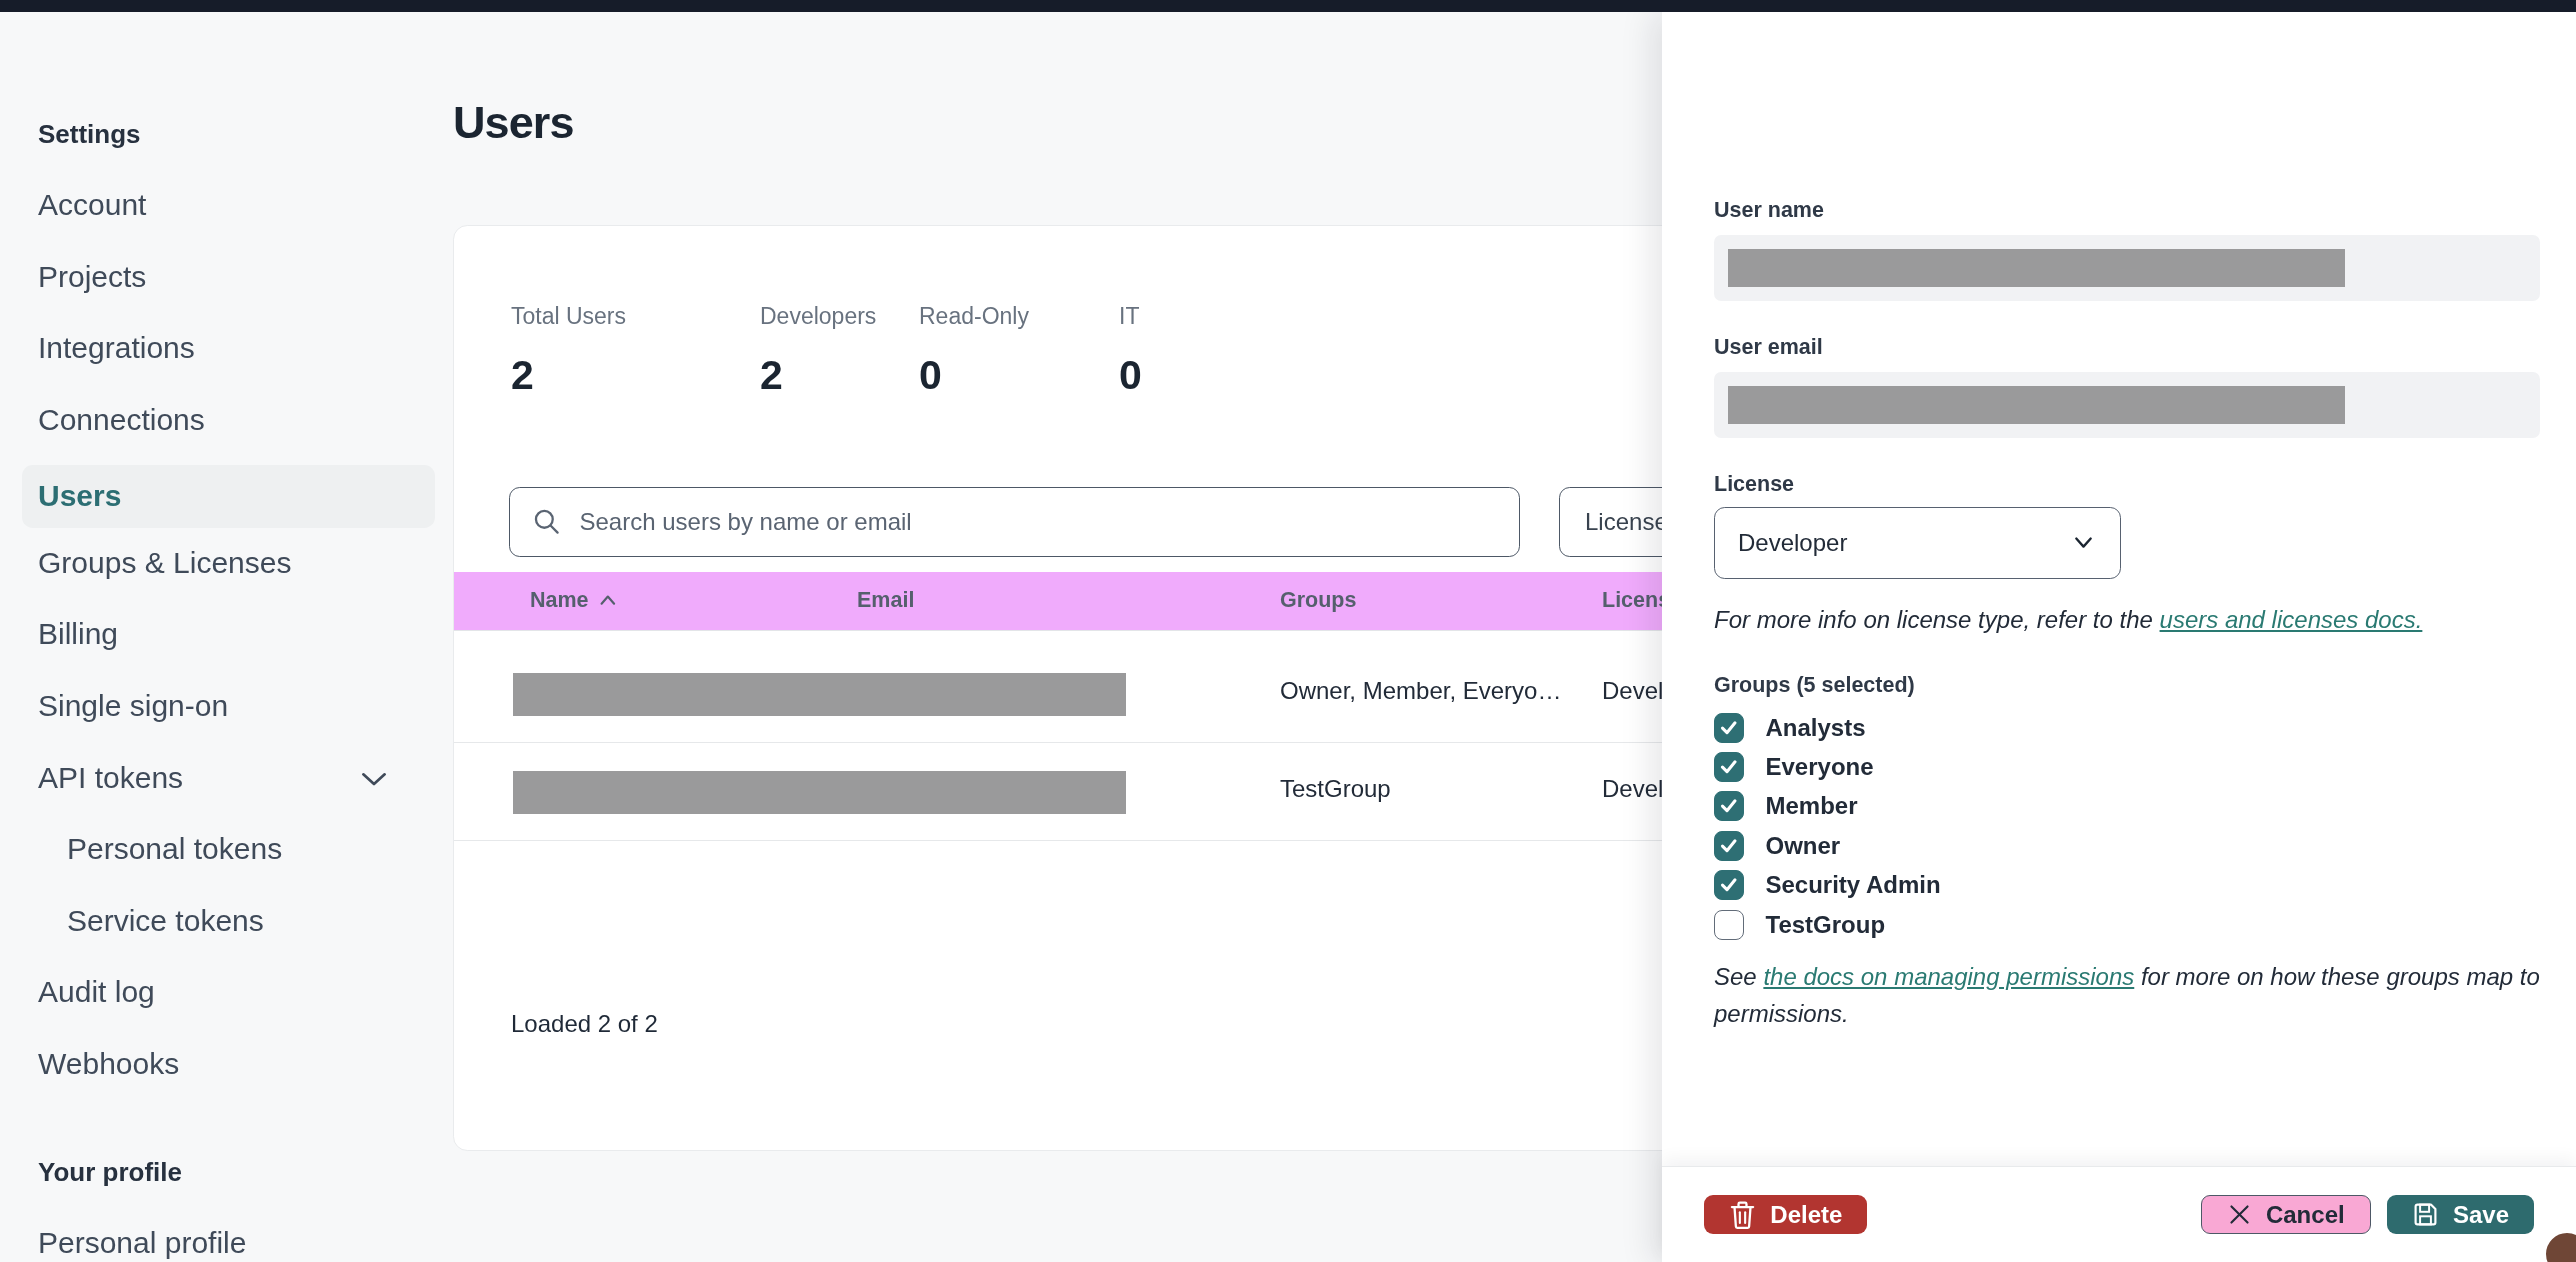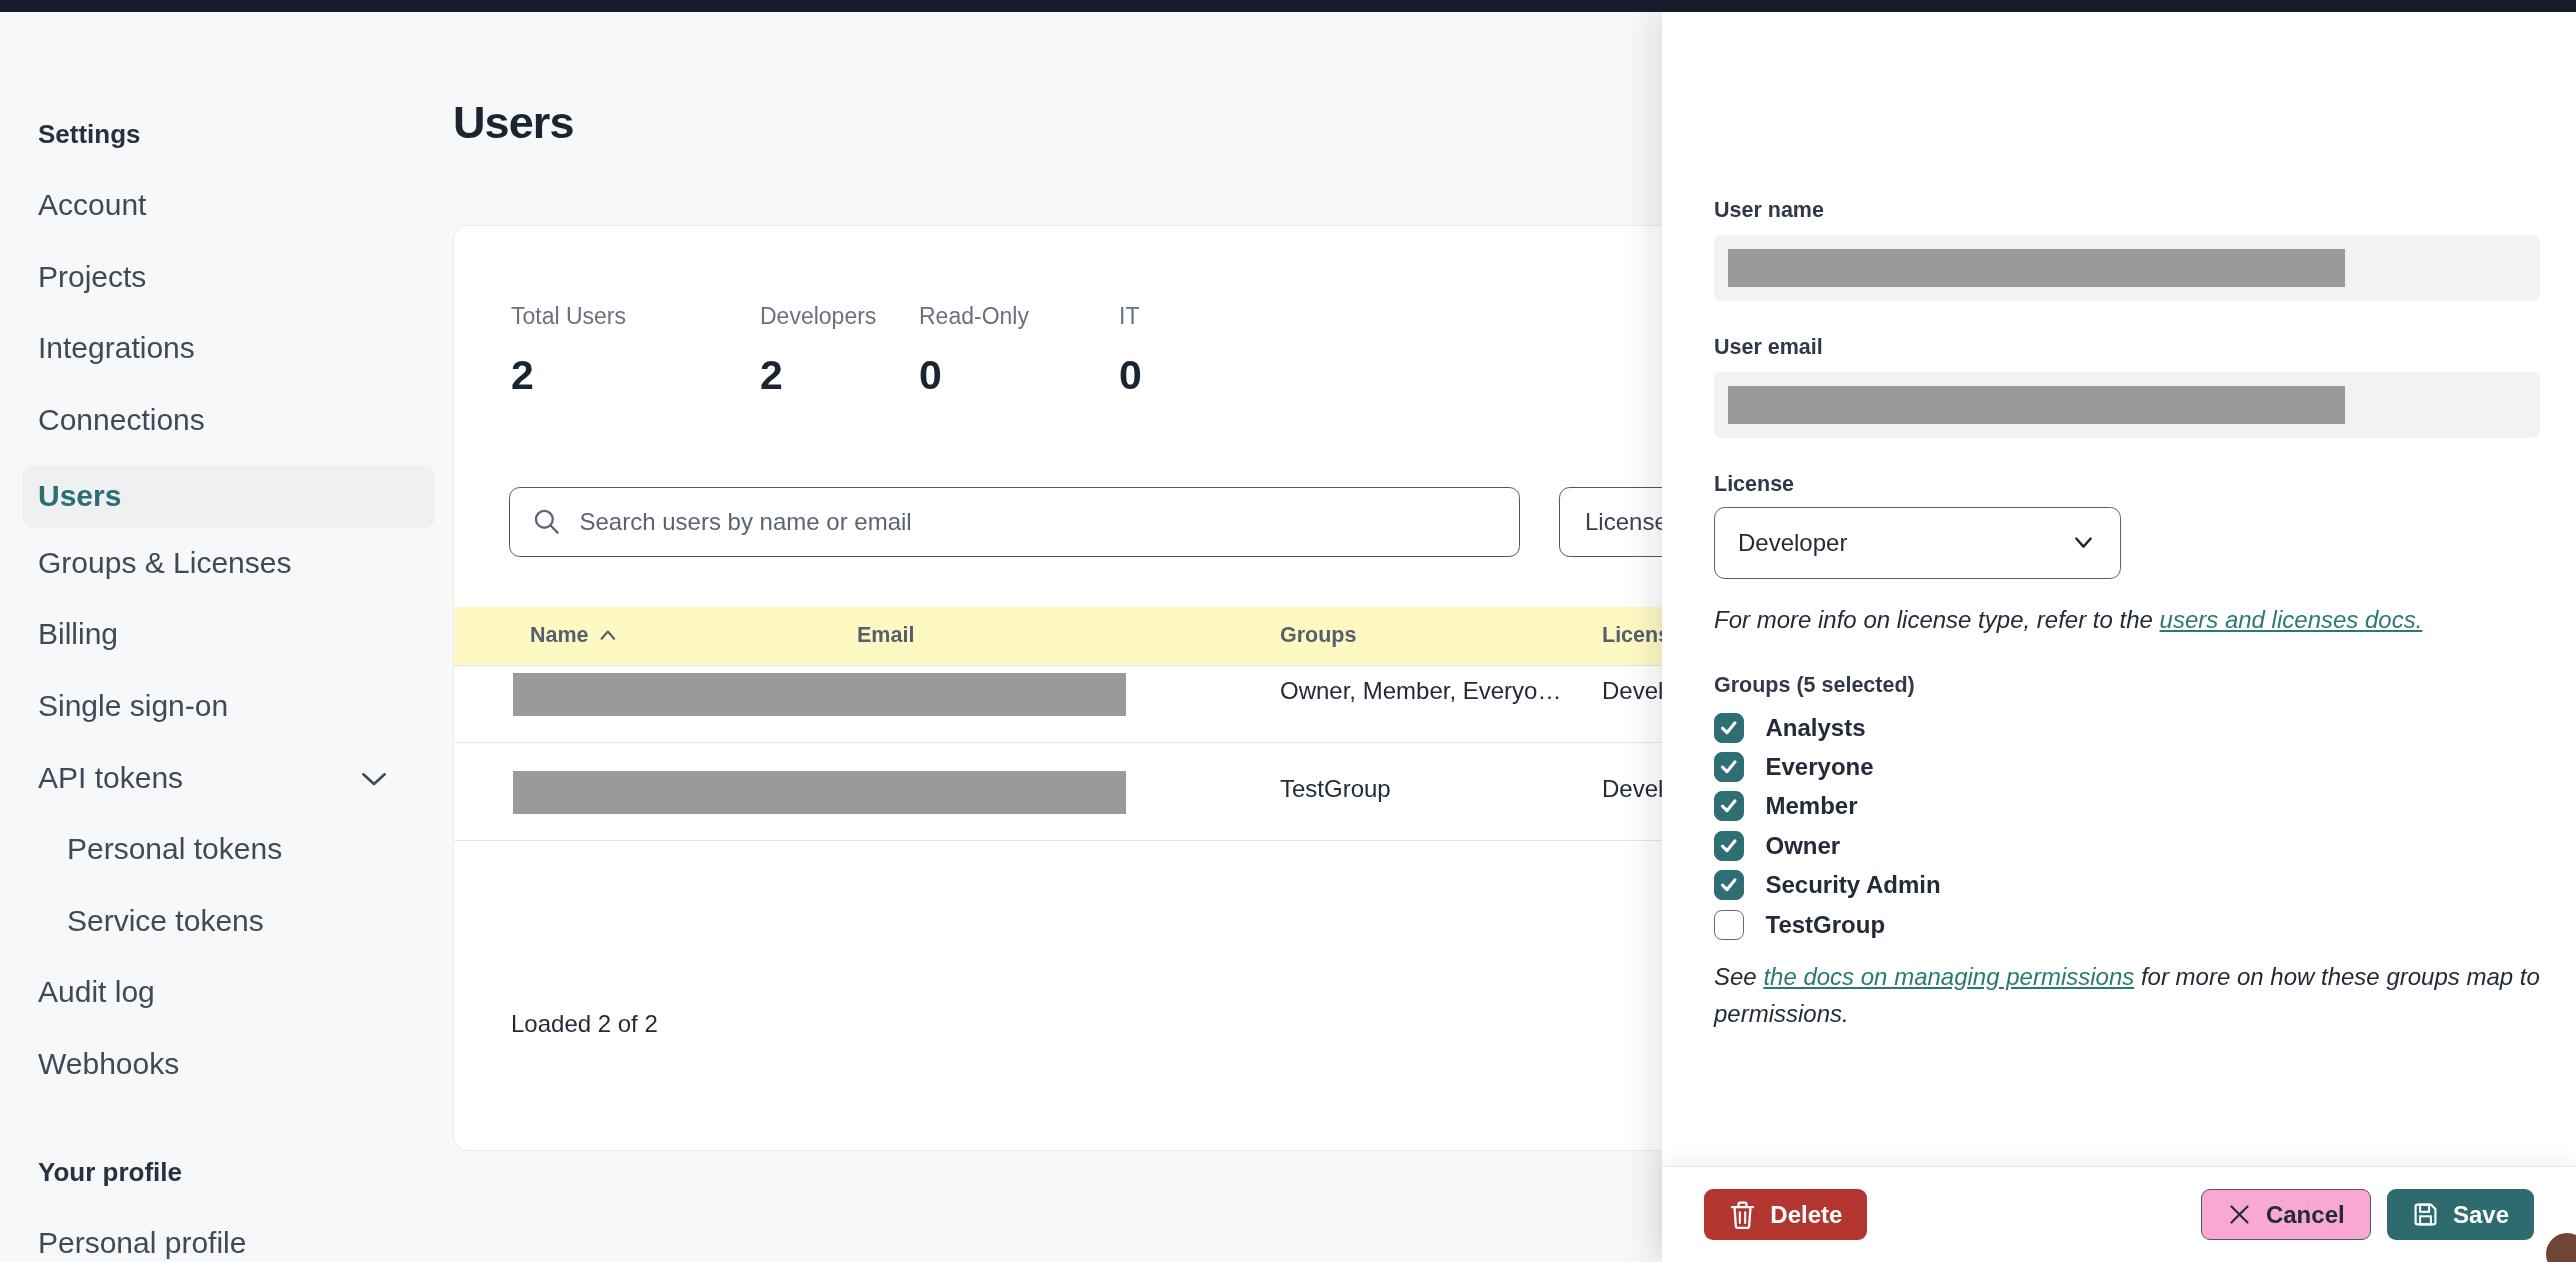--- a/index.html
+++ b/index.html
@@ -44,21 +44,21 @@
     font-family:"Liberation Sans", sans-serif; background:transparent; margin-left:18px;
   }
   .searchbox input::placeholder { color:#5a6472; opacity:1; }
   .license-filter {
     position:absolute; left:1105px; top:261px; width:197px; height:70px;
     border:1.8px solid #4d5866; border-radius:10.7px; background:#fff;
     display:flex; align-items:center; padding-left:25px;
     font-size:24px; color:#39434f; cursor:pointer;
   }
 
-  .thead { position:absolute; left:0; top:381px; width:100%; height:59px; background:#fef9c3;
+  .thead { position:absolute; left:0; top:346px; width:100%; height:59px; background:#f0abfc;
            border-bottom:0.9px solid #e3e5e8; }
   .th { position:absolute; top:16px; font-size:21.5px; font-weight:bold; color:#555f6d; display:flex; align-items:center; gap:9px; }
   .th-name { left:76px; } .th-email { left:403px; } .th-groups { left:826px; } .th-license { left:1148px; }
 
   .trow { position:absolute; left:0; width:100%; height:98px; border-bottom:0.9px solid #e6e8ea; }
   .trow1 { top:419px; } .trow2 { top:517px; }
   .redact-bar { position:absolute; left:59px; top:28px; width:613px; height:43px; background:#9a9a9b; }
   .cell-groups { position:absolute; left:826px; top:32px; font-size:24px; color:#222b38; max-width:295px;
                  white-space:nowrap; overflow:hidden; }
   .cell-license { position:absolute; left:1148px; top:32px; font-size:24px; color:#222b38; white-space:nowrap; }
@@ -94,21 +94,21 @@
   .group-row.checked .cbx { background:#2e6f74; border-color:#2e6f74; }
   .cbx svg { display:none; }
   .group-row.checked .cbx svg { display:block; }
   .group-label { font-size:24px; font-weight:600; color:#222b38; }
 
   .drawer-footer {
     position:absolute; left:0; bottom:0; width:100%; height:97px; background:#fff;
     border-top:0.9px solid #e8eaec; box-shadow:0 -7.2px 16px rgba(16,24,40,0.05);
     display:flex; align-items:center; justify-content:space-between; padding:0 42px;
   }
-  .btn { height:51px; border-radius:9px; display:flex; align-items:center; gap:14.3px;
+  .btn { height:39px; border-radius:9px; display:flex; align-items:center; gap:14.3px;
          font-size:24px; font-weight:600; padding:0 25px; cursor:pointer; border:none;
          font-family:"Liberation Sans", sans-serif; }
   .btn-delete { background:#b23530; color:#fff; }
   .btn-cancel { background:#f9a8d4; color:#222b38; border:1.8px solid #4d5866; }
   .btn-save { background:#2e6b6e; color:#fff; }
   .footer-right { display:flex; gap:16px; }
 
   .corner-blob { position:absolute; right:-16px; bottom:-16px; width:50px; height:50px; border-radius:50%;
                  background:#6f4636; border:4.5px solid #fff; z-index:40; }
 </style>

